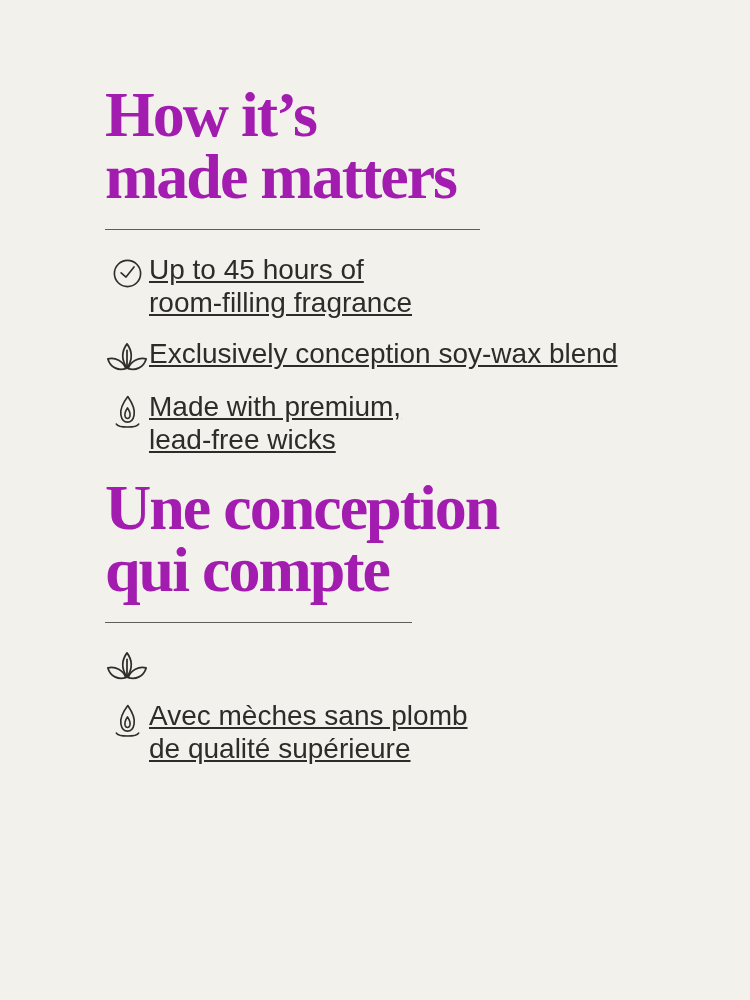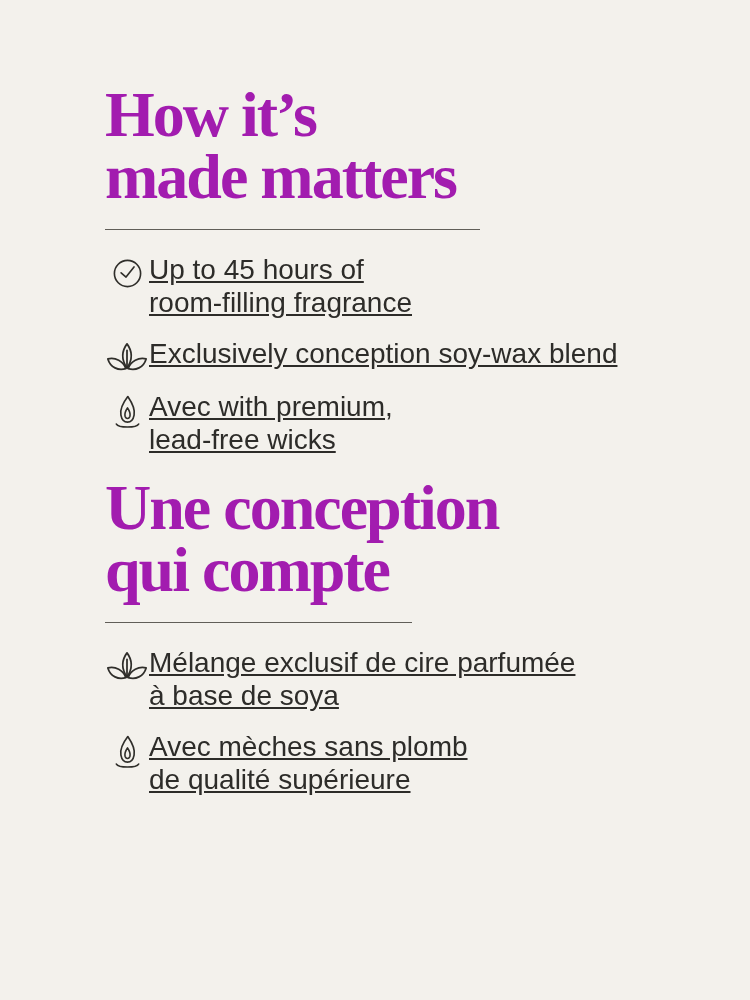--- a/index.html
+++ b/index.html
@@ -106,39 +106,37 @@
           </svg>
       </span>
       <span class="feature-text">Exclusively conception soy-wax blend</span>
     </li>
     <li class="feature">
       <span class="feature-icon">
         <svg width="33" height="35" viewBox="0 0 32 34">
             <use href="#icon-flame"></use>
           </svg>
       </span>
-      <span class="feature-text">Avec with premium,
+      <span class="feature-text">Made with premium,
 lead-free wicks</span>
     </li>
   </ul>
 </section>
 
 <section class="section-fr">
   <h2 class="section-heading">Une conception
 qui compte</h2>
   <hr class="divider divider-fr">
   <ul class="features">
     <li class="feature">
       <span class="feature-icon">
         <svg width="44" height="31" viewBox="0 0 40 28">
             <use href="#icon-leaf"></use>
           </svg>
       </span>
-      <span class="feature-text">Mélange exclusif de cire parfumée
-à base de soya</span>
     </li>
     <li class="feature">
       <span class="feature-icon">
         <svg width="33" height="35" viewBox="0 0 32 34">
             <use href="#icon-flame"></use>
           </svg>
       </span>
       <span class="feature-text">Avec mèches sans plomb
 de qualité supérieure</span>
     </li>

